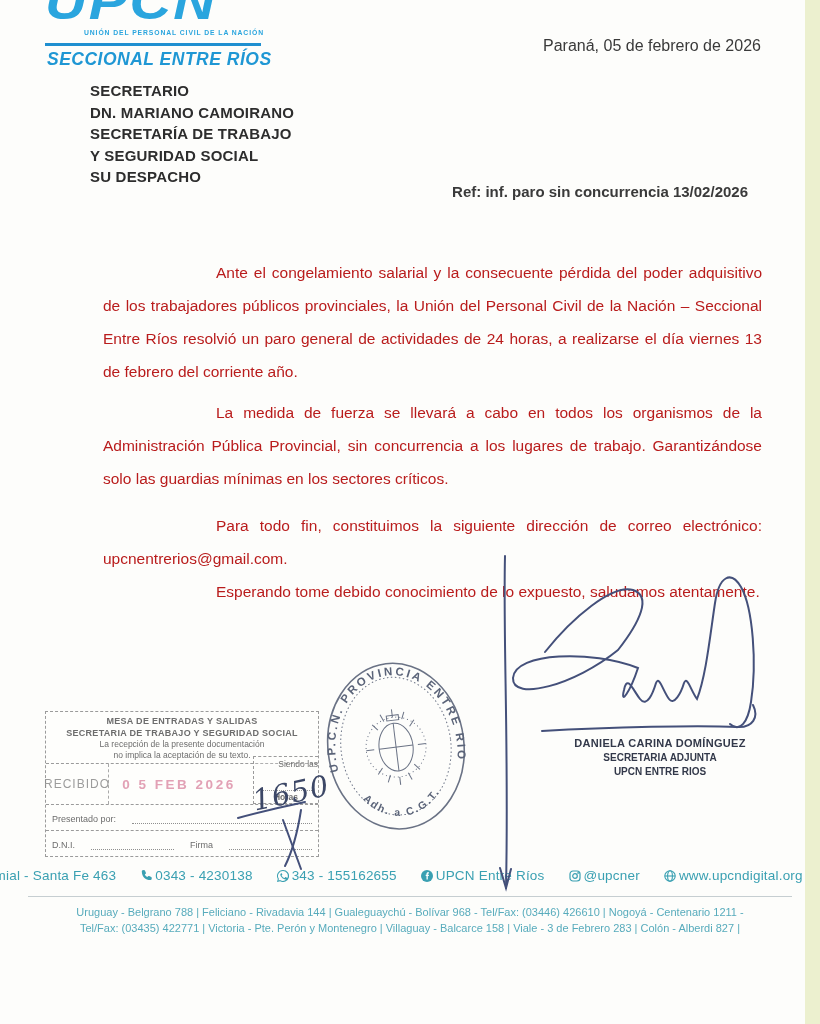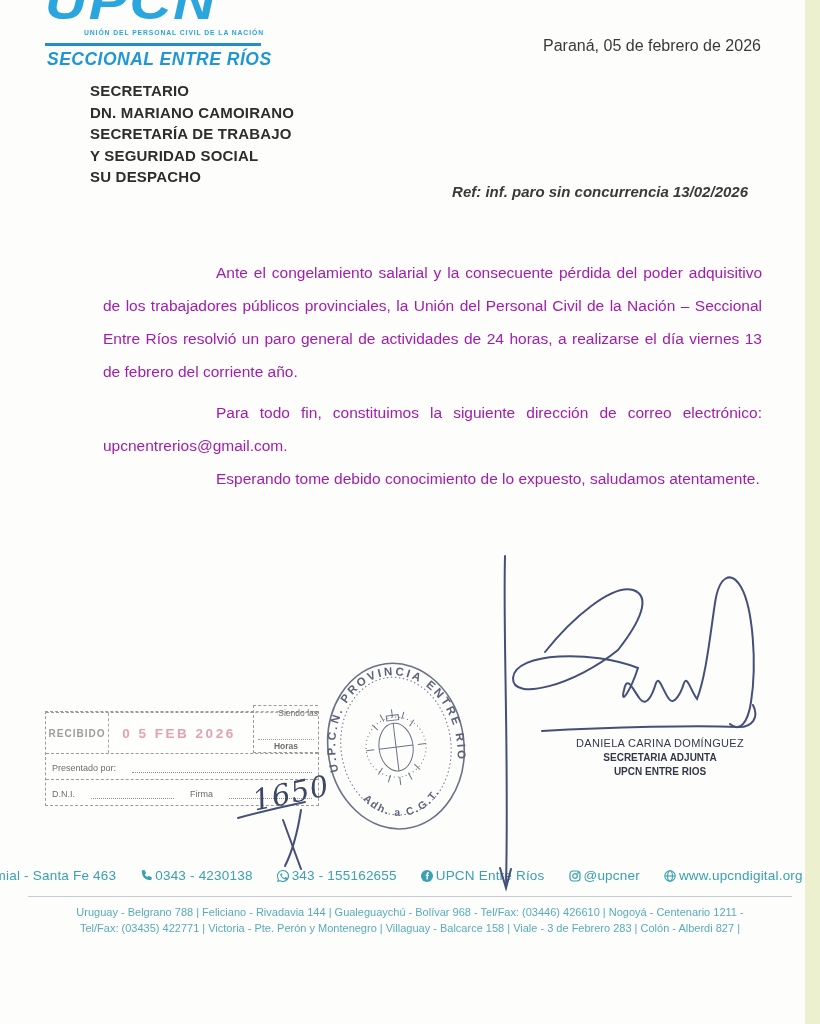--- a/index.html
+++ b/index.html
@@ -24,49 +24,49 @@
   }
   .logo-rule{position:absolute;left:45px;top:43px;width:216px;height:2.5px;background:#1f8fd0;}
   .seccional{
     position:absolute;left:47px;top:49px;
     font-size:17.5px;font-weight:bold;font-style:italic;letter-spacing:.5px;color:#1f97d4;
   }
   .date-line{position:absolute;left:543px;top:37px;font-size:16px;color:#3a3a3a;text-align:right;}
 
   
   .addressee{position:absolute;left:90px;top:80px;font-size:15px;font-weight:bold;line-height:21.5px;color:#2d2d2d;letter-spacing:.2px;}
-  .ref-line{position:absolute;right:72px;top:183px;font-size:15px;font-weight:bold;font-style:italic;color:#3a3a3a;}
+  .ref-line{position:absolute;right:72px;top:183px;font-size:15px;font-weight:bold;color:#3a3a3a;}
 
   
   .body-text{position:absolute;left:103px;top:256px;width:659px;}
   .body-text p{
     margin:0;font-size:15.5px;line-height:33px;text-align:justify;
-    text-indent:113px;color:#a21caf;
+    text-indent:113px;color:#b91c1c;
   }
   .body-text p.p1{margin-bottom:8px;}
   .body-text p.p2{margin-bottom:14px;}
 
   
   .signer{position:absolute;left:545px;top:736px;width:230px;text-align:center;color:#33394a;}
-  .signer .name{font-size:11px;font-weight:normal;letter-spacing:.3px;line-height:15px;}
+  .signer .name{font-size:11px;font-weight:bold;letter-spacing:.3px;line-height:15px;}
   .signer .title,.signer .org{font-size:10px;font-weight:bold;line-height:14px;}
 
   
   .entry-stamp{
     position:absolute;left:45px;top:711px;width:272px;
     border:1.5px dashed #9b9b9b;color:#6d6d6d;background:rgba(255,255,255,.4);
   }
   .entry-stamp .hdr{padding:4px 3px 3px;text-align:center;}
   .entry-stamp .l1,.entry-stamp .l2{font-size:9px;font-weight:bold;letter-spacing:.3px;line-height:11.5px;}
   .entry-stamp .l3,.entry-stamp .l4{font-size:8.5px;line-height:10.5px;}
   .mid-row{position:relative;height:40px;border-top:1.5px dashed #9b9b9b;}
   .recibido{
     position:absolute;left:0;top:0;bottom:0;width:62px;border-right:1.5px dashed #9b9b9b;
     display:flex;align-items:center;justify-content:center;
-    font-size:10px;font-weight:bold;letter-spacing:1px;color:#8b8b8b;opacity:.85;
+    font-size:12px;font-weight:normal;letter-spacing:1px;color:#8b8b8b;opacity:.85;
   }
   .date-stamp{
     position:absolute;left:66px;top:0;bottom:0;width:134px;
     display:flex;align-items:center;justify-content:center;
     font-size:13.5px;font-weight:bold;letter-spacing:2.5px;color:#e2a1b5;
   }
   .time-box{
     position:absolute;right:0;top:-8px;bottom:0;width:64px;
     border:1.5px dashed #9b9b9b;border-right:none;background:rgba(255,255,255,.2);
     font-size:8.5px;
@@ -121,31 +121,38 @@
   <div>DN. MARIANO CAMOIRANO</div>
   <div>SECRETARÍA DE TRABAJO</div>
   <div>Y SEGURIDAD SOCIAL</div>
   <div>SU DESPACHO</div>
 </div>
 
 <div class="ref-line">Ref: inf. paro sin concurrencia 13/02/2026</div>
 
 <div class="body-text">
   <p class="p1">Ante el congelamiento salarial y la consecuente pérdida del poder adquisitivo de los trabajadores públicos provinciales, la Unión del Personal Civil de la Nación – Seccional Entre Ríos resolvió un paro general de actividades de 24 horas, a realizarse el día viernes 13 de febrero del corriente año.</p>
+  <p class="p2">La medida de fuerza se llevará a cabo en todos los organismos de la Administración Pública Provincial, sin concurrencia a los lugares de trabajo. Garantizándose solo las guardias mínimas en los sectores críticos.</p>
   <p class="p3">Para todo fin, constituimos la siguiente dirección de correo electrónico: upcnentrerios@gmail.com.</p>
   <p class="p4">Esperando tome debido conocimiento de lo expuesto, saludamos atentamente.</p>
 </div>
 
 <div class="signer">
   <div class="name">DANIELA CARINA DOMÍNGUEZ</div>
   <div class="title">SECRETARIA ADJUNTA</div>
   <div class="org">UPCN ENTRE RIOS</div>
 </div>
 
 <div class="entry-stamp">
+  <div class="hdr">
+    <div class="l1">MESA DE ENTRADAS Y SALIDAS</div>
+    <div class="l2">SECRETARIA DE TRABAJO Y SEGURIDAD SOCIAL</div>
+    <div class="l3">La recepción de la presente documentación</div>
+    <div class="l4">no implica la aceptación de su texto.</div>
+  </div>
   <div class="mid-row">
     <div class="recibido">RECIBIDO</div>
     <div class="date-stamp">0 5 FEB 2026</div>
     <div class="time-box">
       <div class="siendo">Siendo las</div>
       <div class="horas">Horas</div>
     </div>
   </div>
   <div class="pres-row">
     <span>Presentado por:</span>

